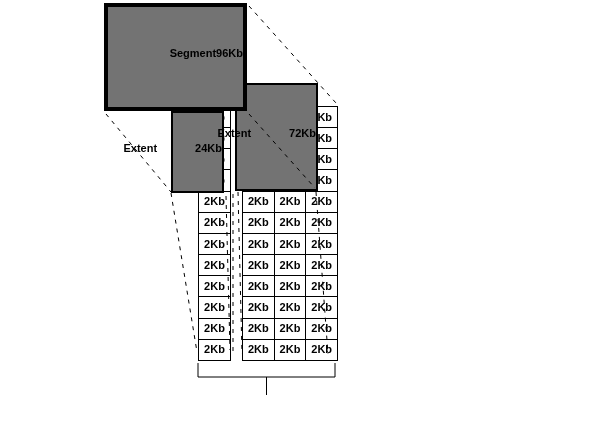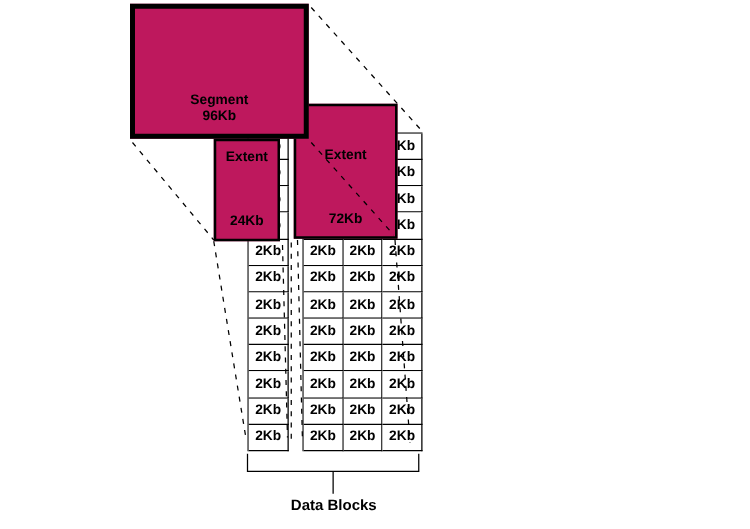--- a/index.html
+++ b/index.html
@@ -20,22 +20,22 @@
     border-right:1px solid #000; border-bottom:1px solid #000;
     display:flex; align-items:center; justify-content:center;
     font-size:11px; font-weight:bold; line-height:1; white-space:nowrap;
     overflow:hidden; background:#fff;
   }
   .left-grid  { left:198px; top:106px; width:33px;  height:255px; }
   .right-grid { left:242px; top:106px; width:96px;  height:255px; }
 
   
   .box {
-    position:absolute; background:#be185d;
-    display:flex; flex-direction:column; justify-content:flex-end; align-items:center;
+    position:absolute; background:#737373;
+    display:flex; justify-content:flex-end; align-items:center;
     text-align:center; font-weight:bold; font-size:11px; line-height:13px;
   }
   .extent { border:2px solid #000; padding-bottom:7px;gap:38px; }
   .extent-24 { left:171px; top:111px; width:53px; height:82px; }
   .extent-72 { left:235px; top:83px;  width:83px; height:108px; }
   .segment   { left:104px; top:3px;   width:143px; height:108px; border:4px solid #000; padding-bottom:7px; }
 
   
   .overlay { position:absolute; left:0; top:0; width:600px; height:423px; pointer-events:none; }
   .dash { stroke:#000; stroke-width:1; fill:none; stroke-dasharray:4 5; }
@@ -125,15 +125,14 @@
     <line class="dash" x1="171" y1="193" x2="197" y2="352"></line>
     <line class="dash" x1="249" y1="6" x2="336" y2="103"></line>
     <line class="dash" x1="249" y1="114" x2="315" y2="188"></line>
     <line class="dash" x1="316" y1="192" x2="328" y2="354"></line>
     <line class="dash" x1="226" y1="196" x2="230" y2="350"></line>
     <line class="dash" x1="233" y1="194" x2="233" y2="354"></line>
     <line class="dash" x1="238" y1="192" x2="242" y2="354"></line>
     <path class="solid" d="M198,363 L198,377 L335,377 L335,363 M266.5,377 L266.5,395"></path>
   </svg>
 
-  <div class="caption">Data Blocks</div>
 
 </div>
 
 </body></html>

